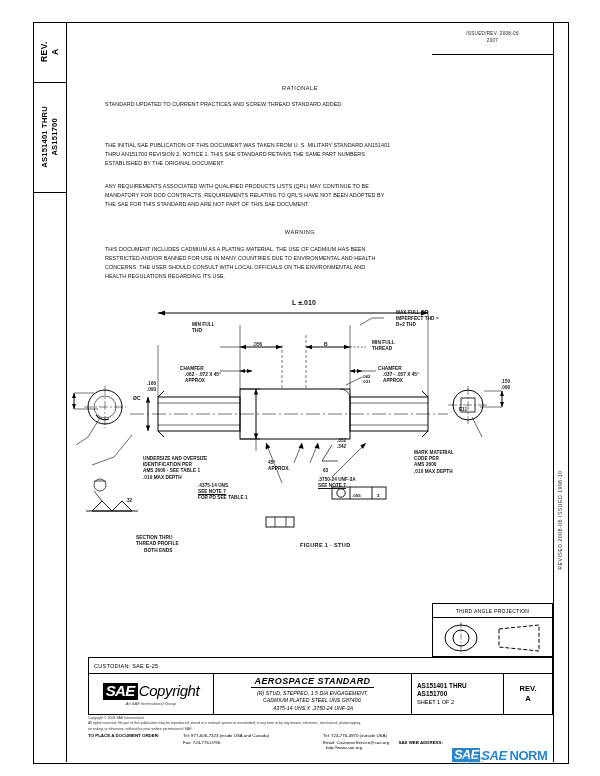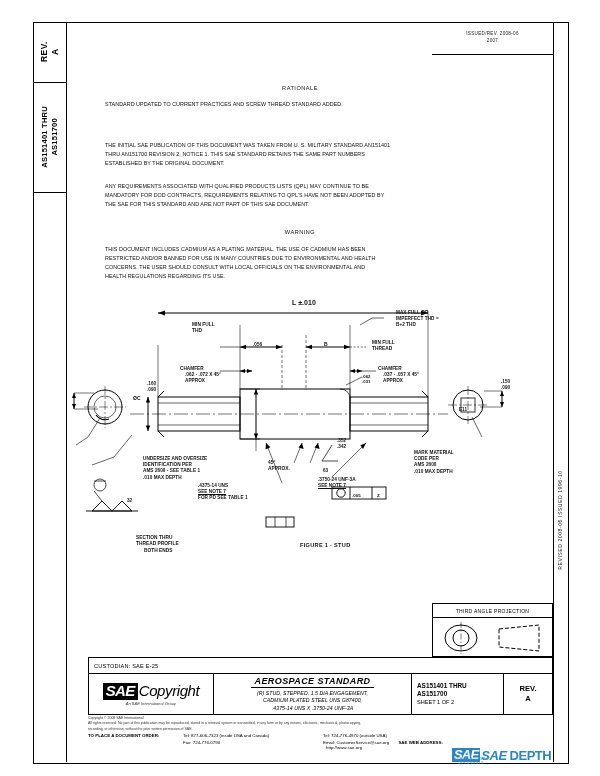--- a/index.html
+++ b/index.html
@@ -512,17 +512,17 @@
         <span>Email:   CustomerService@sae.org</span>
         <span style="margin-left:8px;font-weight:bold">SAE WEB ADDRESS:</span>
         <span style="margin-left:3px">http://www.sae.org</span>
       </div>
     </div>
   </div>
 
   <div class="wm">
     <span class="wm-mark">SAE</span>
     <span class="wm-t1">SAE</span>
-    <span class="wm-t2">DEPTH</span>
+    <span class="wm-t2">NORM</span>
   </div>
   <div class="wm-sub">INTERNATIONAL  ·  DOCUMENTS</div>
 
 </div>
 
 </body></html>

